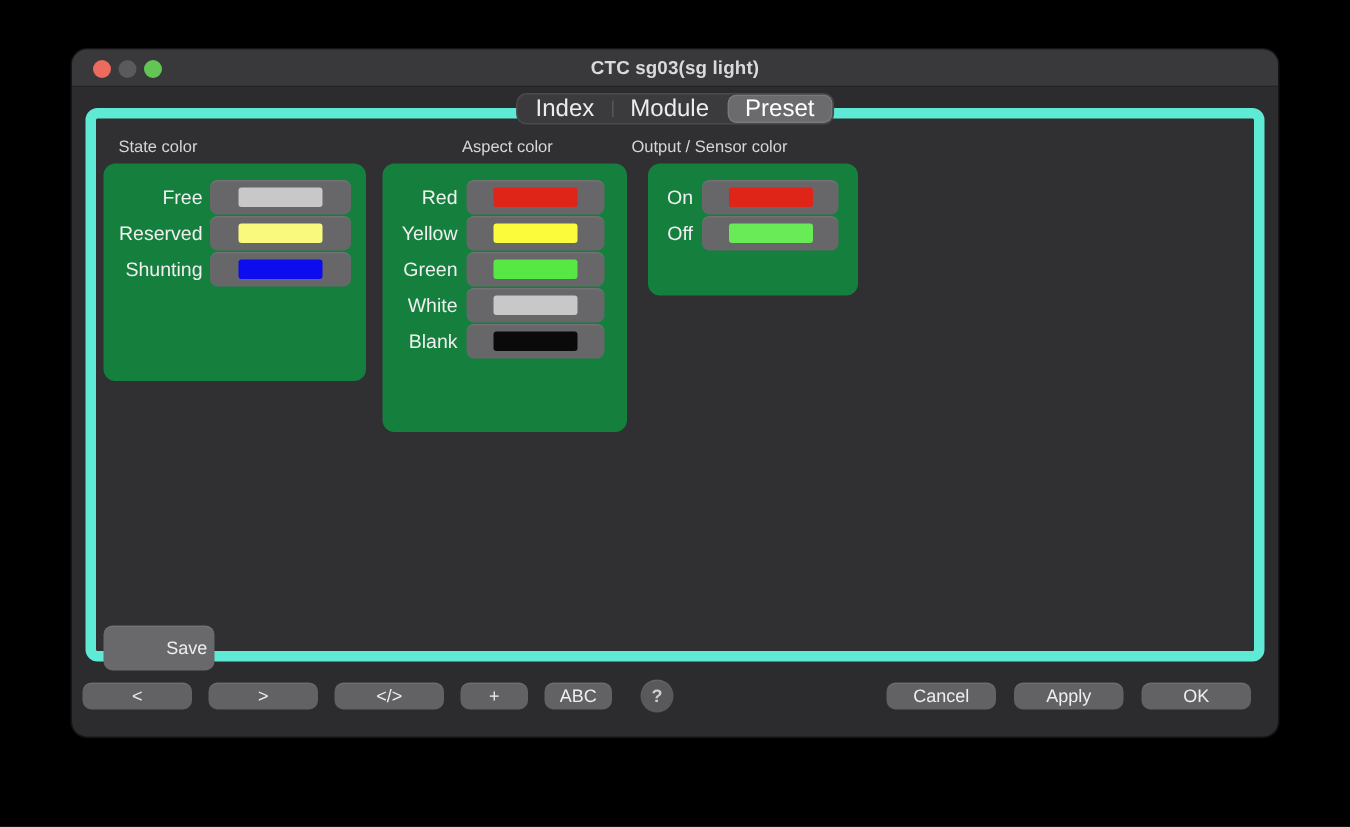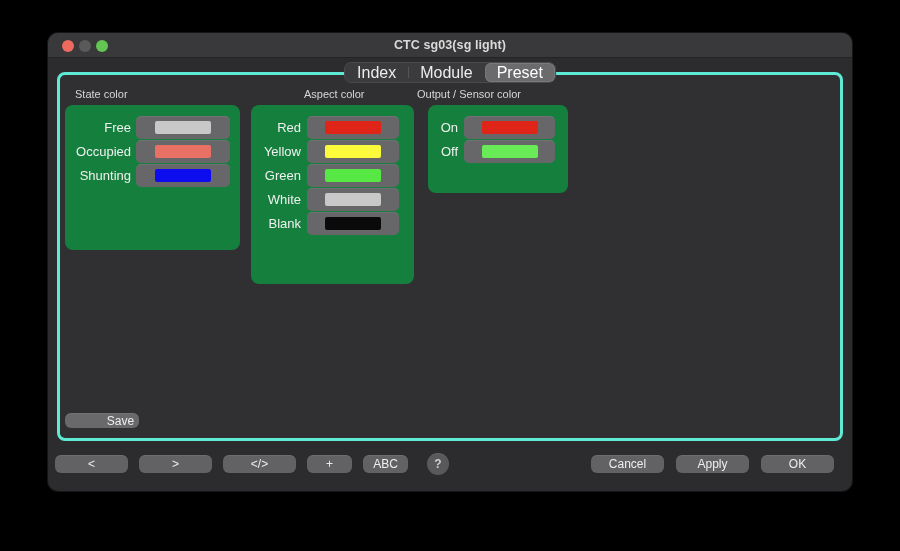--- a/index.html
+++ b/index.html
@@ -43,21 +43,21 @@
     content:""; position:absolute; left:0; top:4px; bottom:4px; width:1px; background:#58585a;
   }
   .tab.selected {
     background:#6b6b6d; border-radius:6px; color:#ffffff;
     box-shadow:inset 0 0 0 1px #7a7a7c;
   }
   .tab.selected.sep::before { display:none; }
   
   .panel {
     position:absolute; left:9px; top:39px; width:786px; height:369px;
-    background:#303032; border:3px solid #5eead4; border-radius:8px;
+    background:#303032; border:7px solid #5eead4; border-radius:8px;
   }
   .group-label {
     position:absolute; top:13px; font-size:11px; color:#d6d6d6;
   }
   .groupbox {
     position:absolute; top:30px; background:#15803d; border-radius:8px;
     display:flex; flex-direction:column; padding-top:15px;
   }
   .row { display:flex; align-items:center; height:14px; margin-bottom:10px; }
   .row-label {
@@ -79,21 +79,21 @@
   #group-output { left:368px; width:140px; height:88px; }
   #group-output .row-label { width:30px; margin-right:6px; }
   #group-output .colorwell { width:91px; }
   
   .btn {
     background:#626264; border:none; border-radius:6px; color:#eeeeee;
     font-size:12px; font-family:inherit; height:18px; cursor:pointer;
     box-shadow:inset 0 1px 0 rgba(255,255,255,.07);
     display:inline-flex; align-items:center; justify-content:center;
   }
-  .save-btn { position:absolute; left:5px; top:338px; width:74px; height:15px; background:#69696b;padding-left:37px; }
+  .save-btn { position:absolute; left:5px; top:338px; width:74px; height:30px; background:#69696b;padding-left:37px; }
   
   .bottombar {
     position:absolute; left:0; right:0; top:408px; height:50px;
     display:flex; align-items:center; padding:0 18px 4px 7px;
     border-radius:0 0 10px 10px;
   }
   .bb-left { display:flex; align-items:center; gap:11px; }
   .bb-wide  { width:73px; }
   .bb-small { width:45px; }
   .help-btn {
@@ -131,23 +131,23 @@
     <span class="group-label" style="left:357px;">Output / Sensor color</span>
 
     <div class="groupbox" id="group-state">
       <div class="row">
         <span class="row-label">Free</span>
         <button class="colorwell">
           <span class="swatch" style="background-color: rgb(200, 200, 200);"></span>
         </button>
       </div>
       <div class="row">
-        <span class="row-label">Occupied</span>
-        <button class="colorwell">
-          <span class="swatch" style="background-color: rgb(232, 112, 101);"></span>
+        <span class="row-label">Reserved</span>
+        <button class="colorwell">
+          <span class="swatch" style="background-color: rgb(249, 249, 125);"></span>
         </button>
       </div>
       <div class="row">
         <span class="row-label">Shunting</span>
         <button class="colorwell">
           <span class="swatch" style="background-color: rgb(12, 12, 238);"></span>
         </button>
       </div>
     </div>
 

